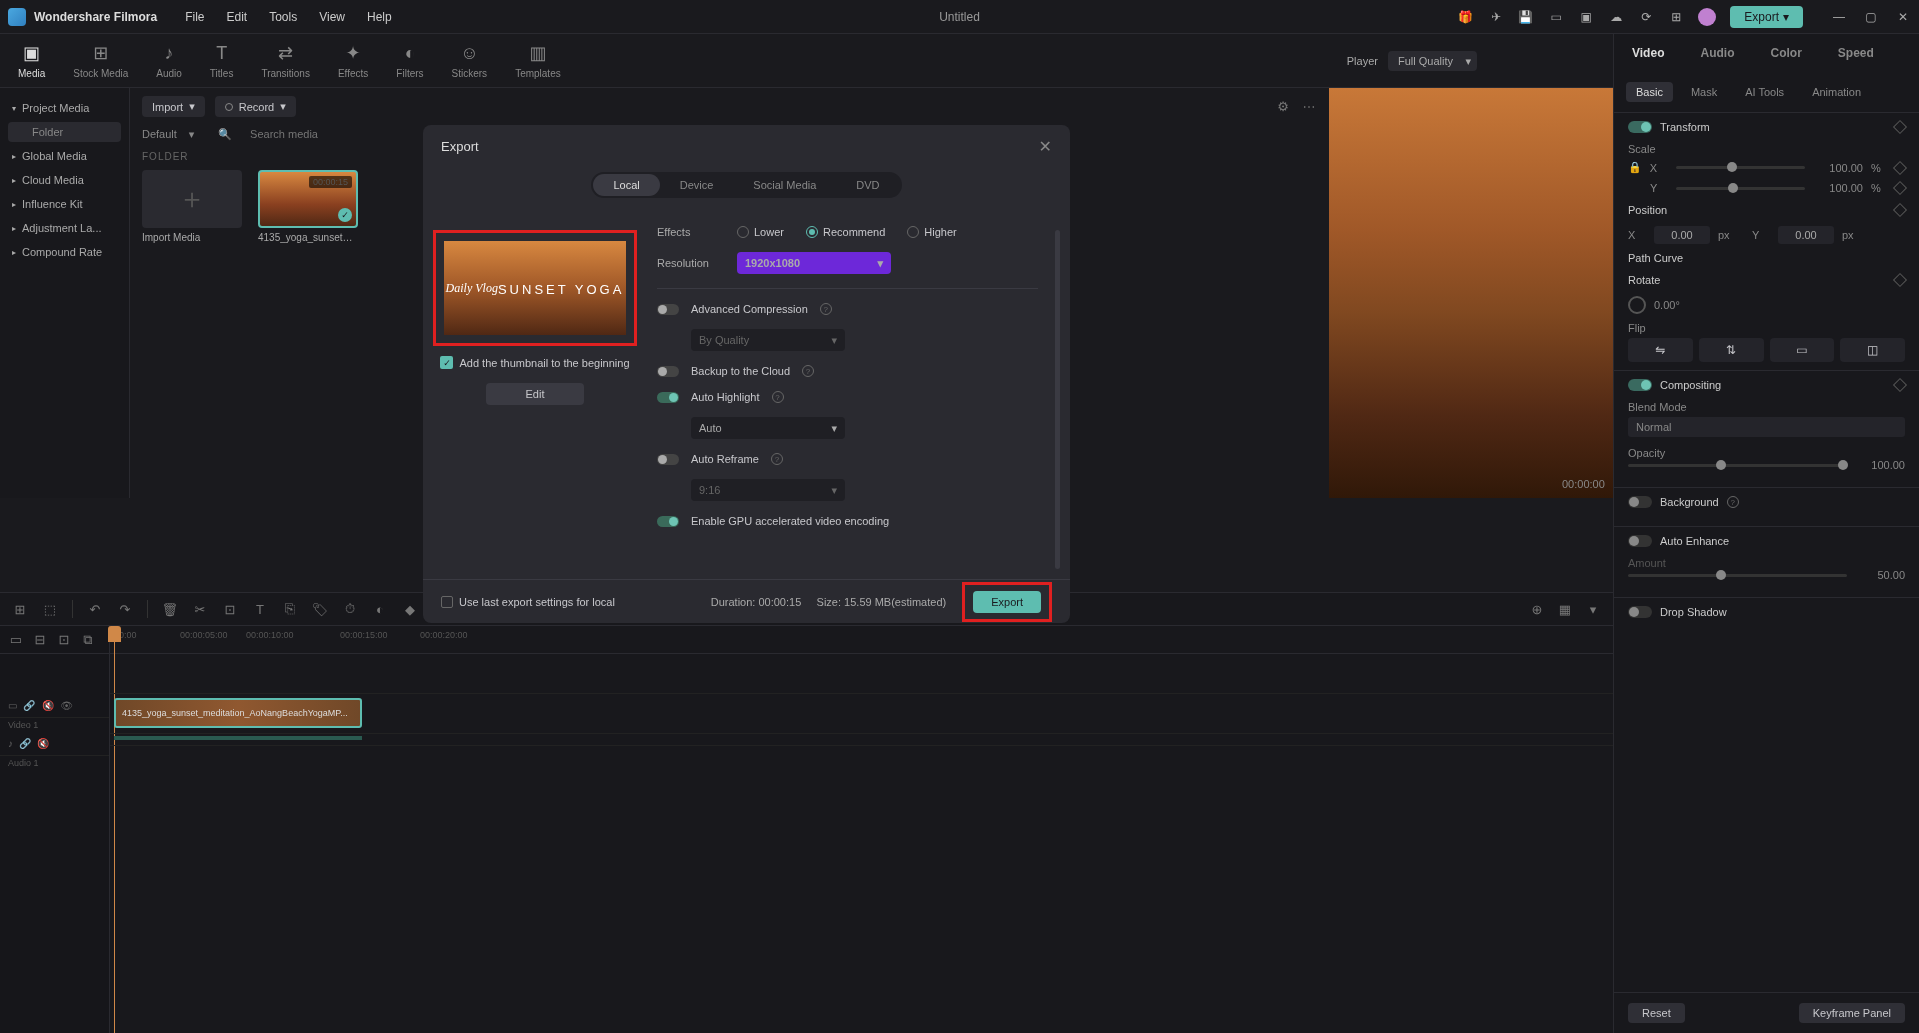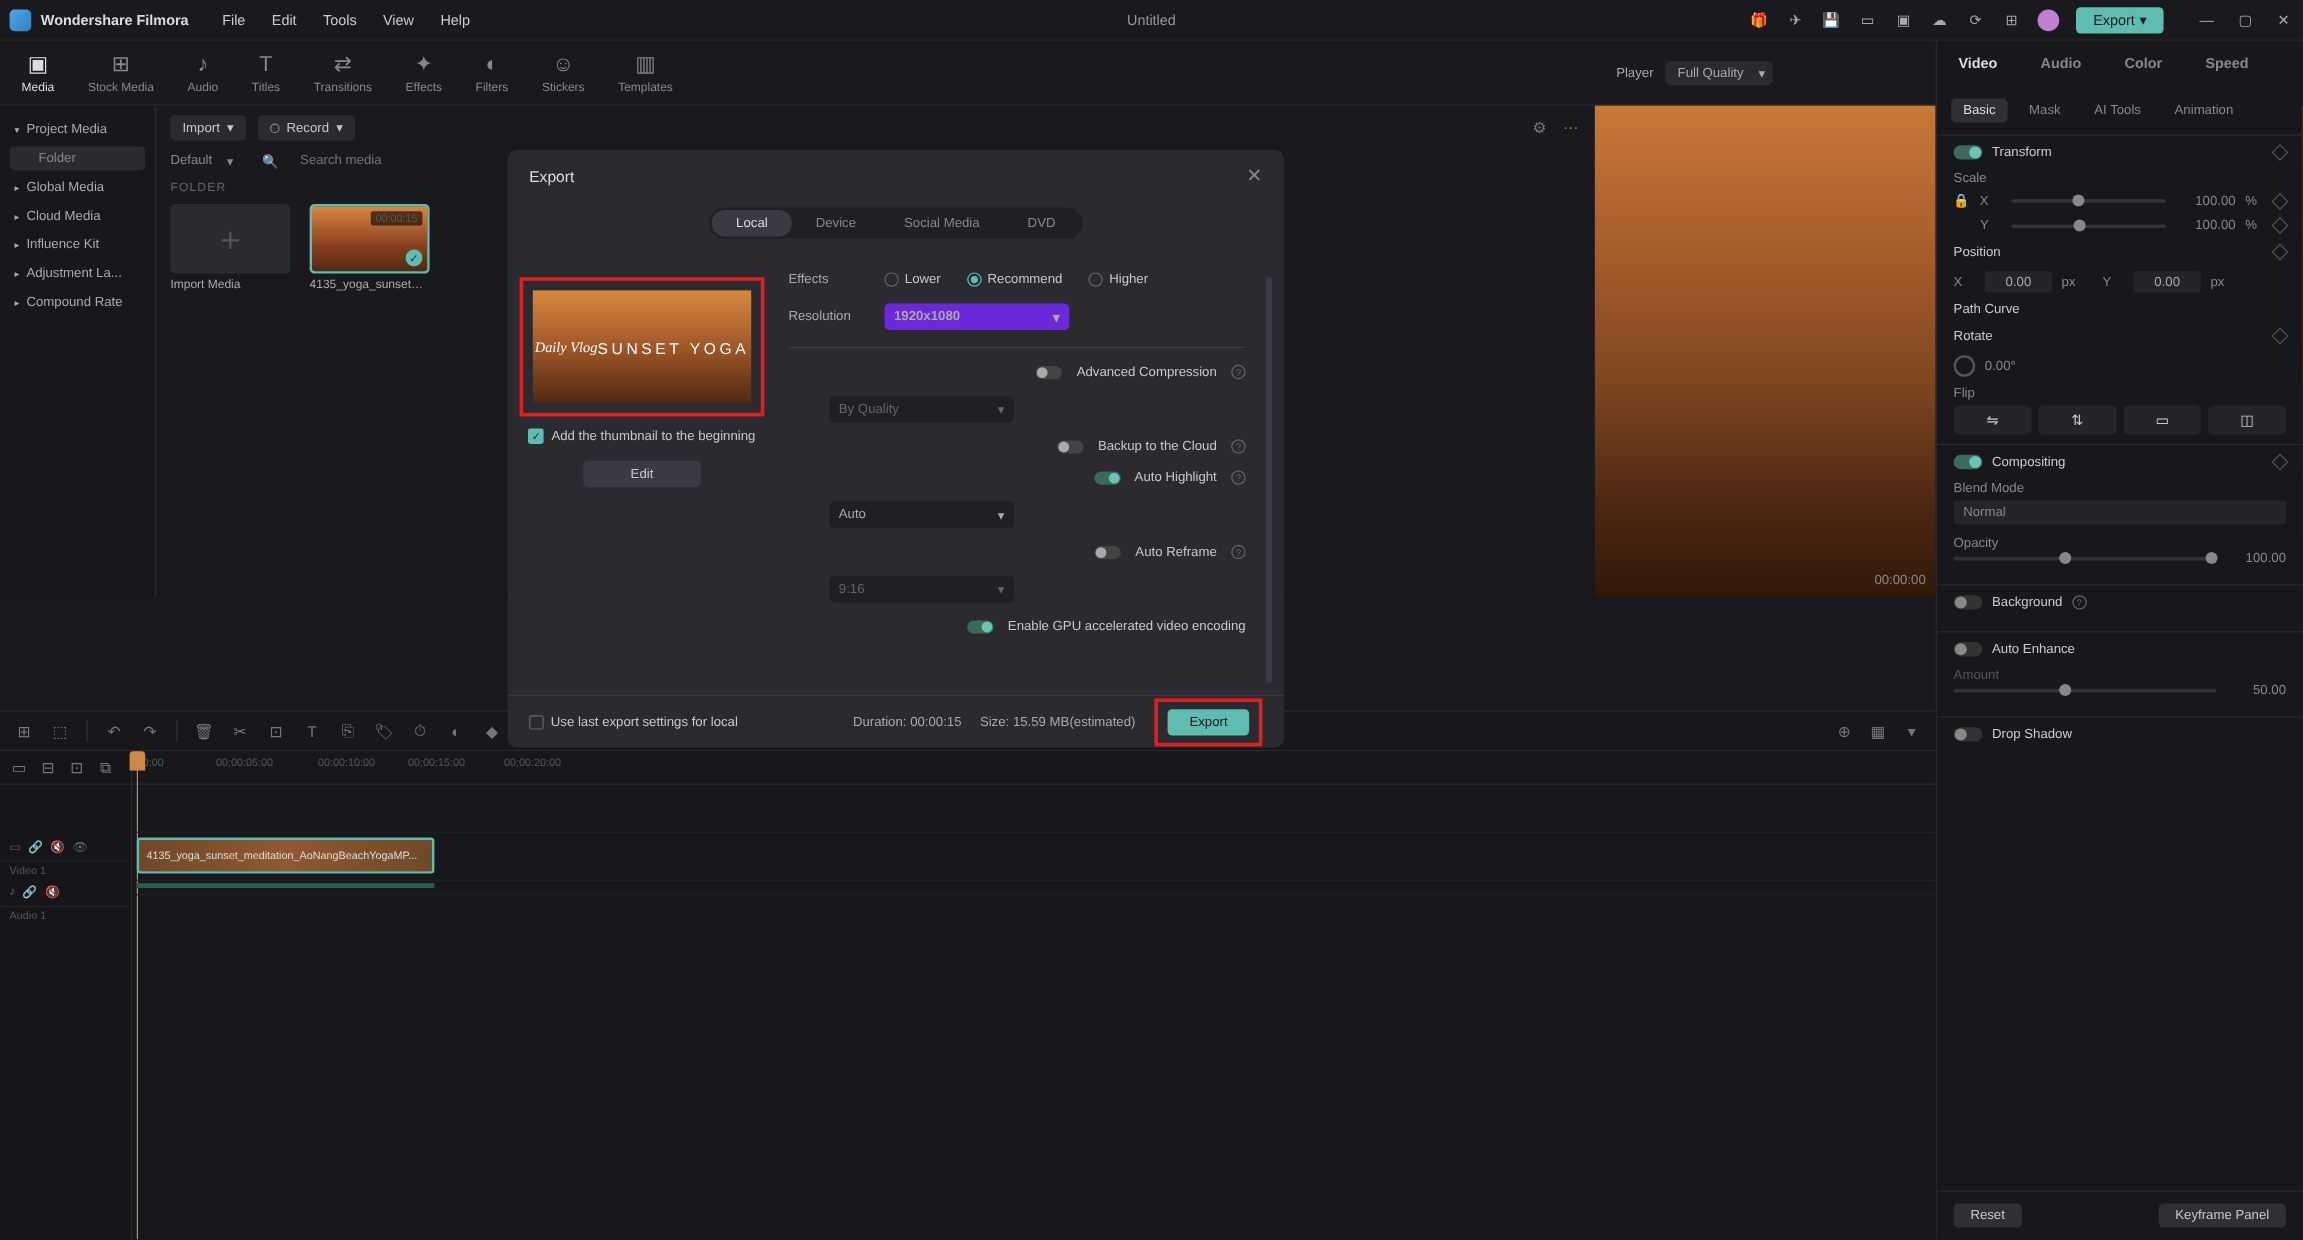--- a/index.html
+++ b/index.html
@@ -120,21 +120,21 @@
 .form-row { display: flex; align-items: center; margin-bottom: 14px; font-size: 11px; }
 .form-label { width: 80px; color: #aaa; }
 .radio-group { display: flex; gap: 22px; }
 .radio-opt { display: flex; align-items: center; gap: 5px; cursor: pointer; }
 .radio { width: 12px; height: 12px; border-radius: 50%; border: 1.5px solid #666; }
 .radio.on { border-color: #5ebdb0; display: flex; align-items: center; justify-content: center; }
 .radio.on::after { content: ''; width: 6px; height: 6px; border-radius: 50%; background: #5ebdb0; }
 .form-select { flex: 1; max-width: 154px; background: #6d28d9; border: none; color: #aaa; font-size: 11px; padding: 5px 8px; border-radius: 4px; position: relative; font-weight: bold; }
 .form-select::after { content: '▾'; position: absolute; right: 8px; }
 .form-sep { height: 1px; background: #3a3a42; margin: 6px 0 14px; }
-.switch-row { display: flex; align-items: center; gap: 12px; margin-bottom: 14px; font-size: 11px; justify-content: flex-end; }
+.switch-row { display: flex; align-items: center; gap: 12px; margin-bottom: 14px; font-size: 11px; }
 .switch { width: 22px; height: 11px; border-radius: 6px; background: #444; position: relative; cursor: pointer; }
 .switch.on { background: #3a6a5a; }
 .switch::after { content: ''; position: absolute; width: 9px; height: 9px; border-radius: 50%; background: #aaa; top: 1px; left: 1px; }
 .switch.on::after { background: #6ec4b4; left: 12px; }
 .help-icon { width: 12px; height: 12px; border-radius: 50%; border: 1px solid #666; display: flex; align-items: center; justify-content: center; font-size: 8px; color: #666; }
 .sub-select { margin-left: 34px; width: 154px; background: #1f1f24; padding: 5px 8px; border-radius: 4px; font-size: 11px; color: #666; position: relative; margin-bottom: 14px; }
 .sub-select::after { content: '▾'; position: absolute; right: 8px; }
 .modal-scroll { position: absolute; right: 0; top: 20px; bottom: 10px; width: 5px; background: #3a3a42; border-radius: 3px; }
 
 .modal-footer { height: 44px; border-top: 1px solid #3a3a42; display: flex; align-items: center; padding: 0 18px; font-size: 11px; }
@@ -460,21 +460,21 @@
       <span>♪</span>
       <span>🔗</span>
       <span>🔇</span>
     </div>
     <div style="font-size:9px;color:#555;padding:2px 8px">Audio 1</div>
   </div>
   <div class="timeline-right">
     <div class="ruler">
       <span class="ruler-tick" style="left:4px">00:00</span>
       <span class="ruler-tick" style="left:70px">00:00:05:00</span>
-      <span class="ruler-tick" style="left:155px">00:00:10:00</span>
+      <span class="ruler-tick" style="left:136px">00:00:10:00</span>
       <span class="ruler-tick" style="left:230px">00:00:15:00</span>
       <span class="ruler-tick" style="left:310px">00:00:20:00</span>
     </div>
     <div class="playhead"></div>
     <div class="track-row"></div>
     <div class="track-row">
       <div class="clip">
           <span>4135_yoga_sunset_meditation_AoNangBeachYogaMP...</span>
         </div>
     </div>

